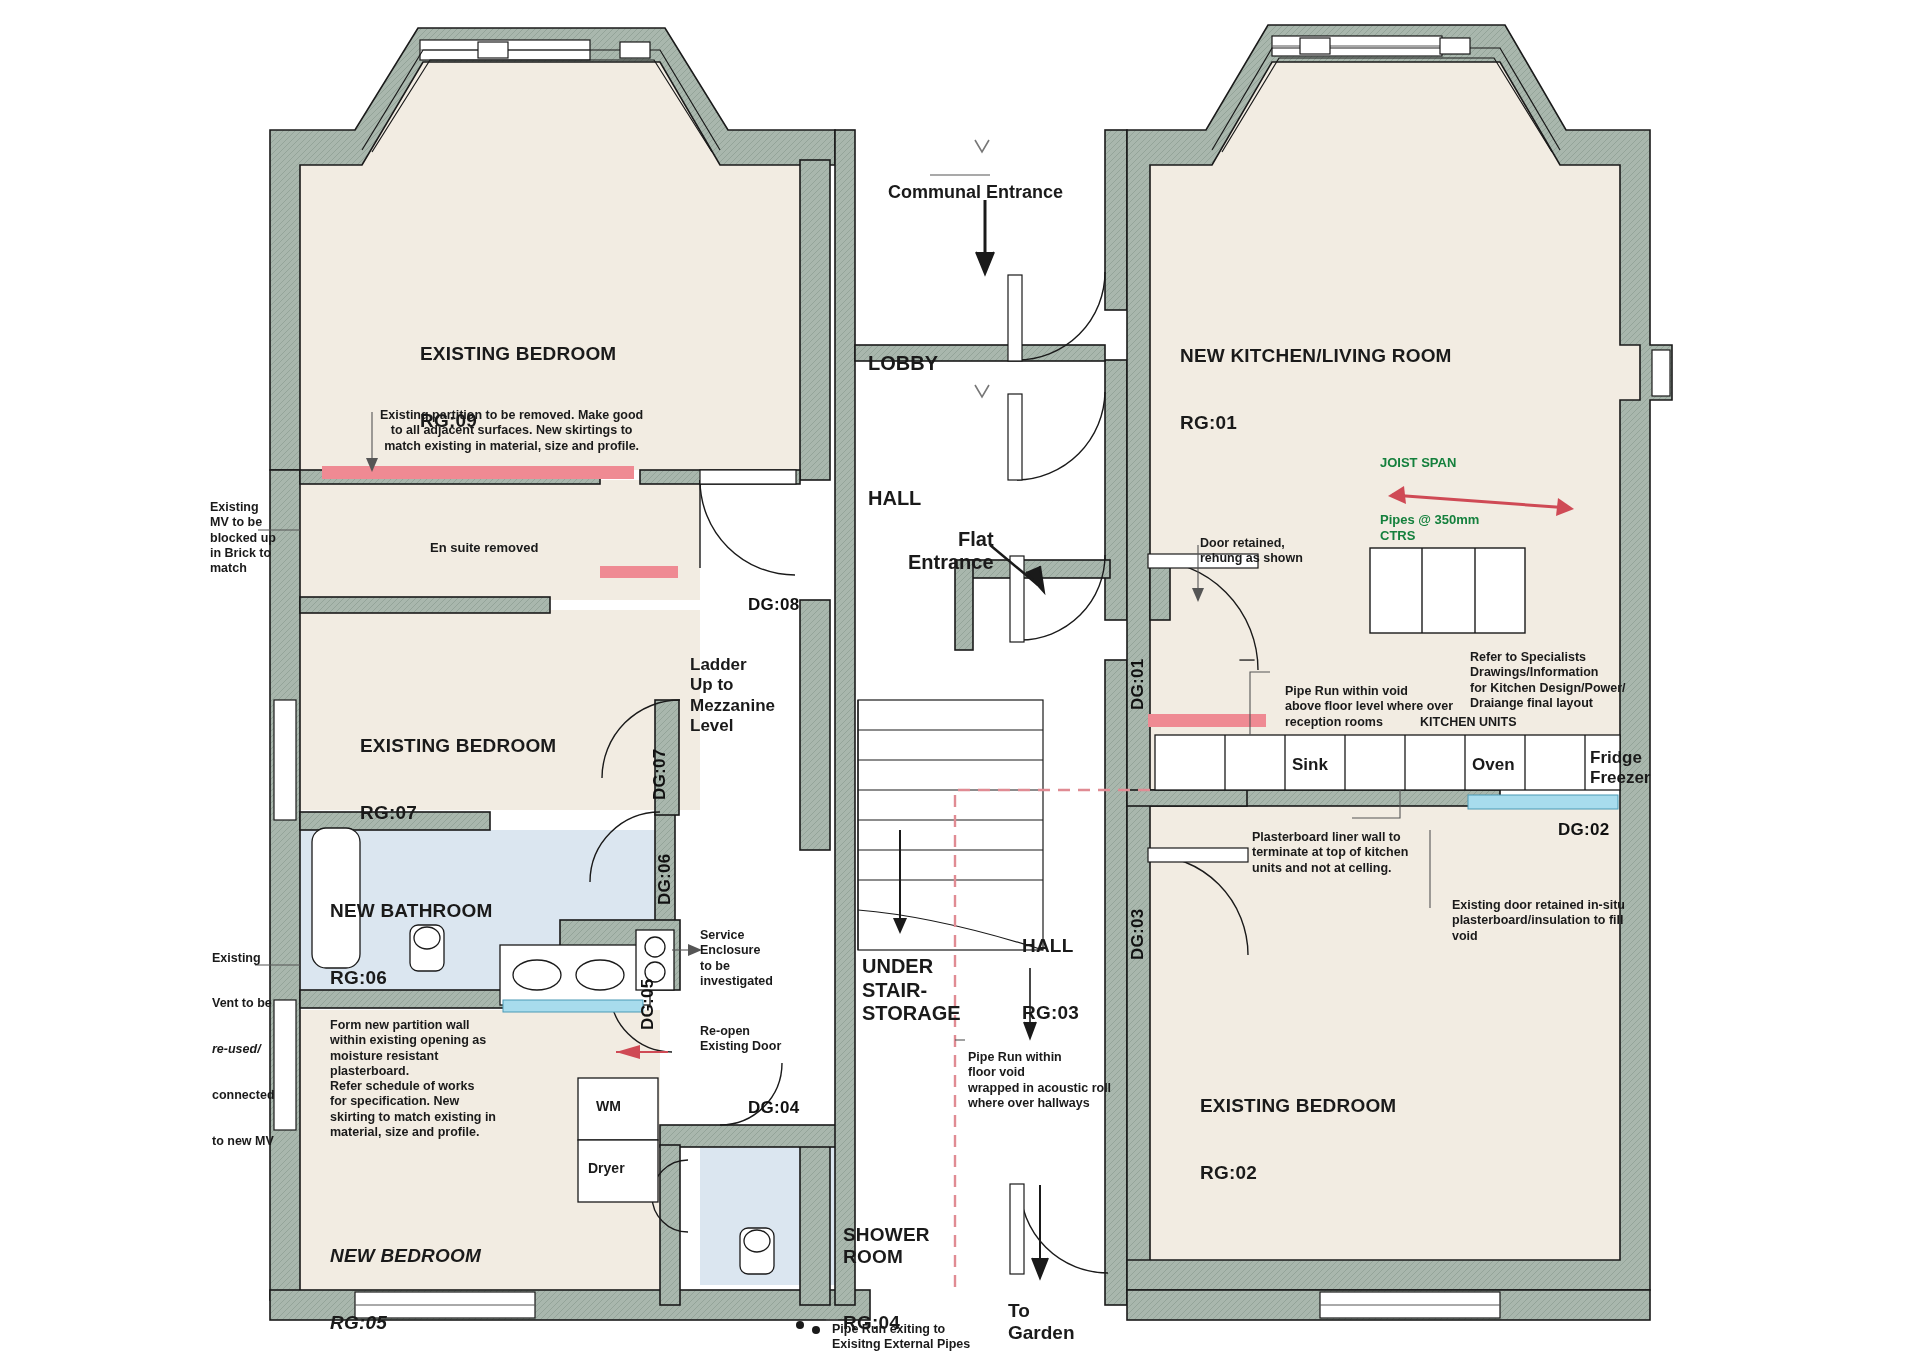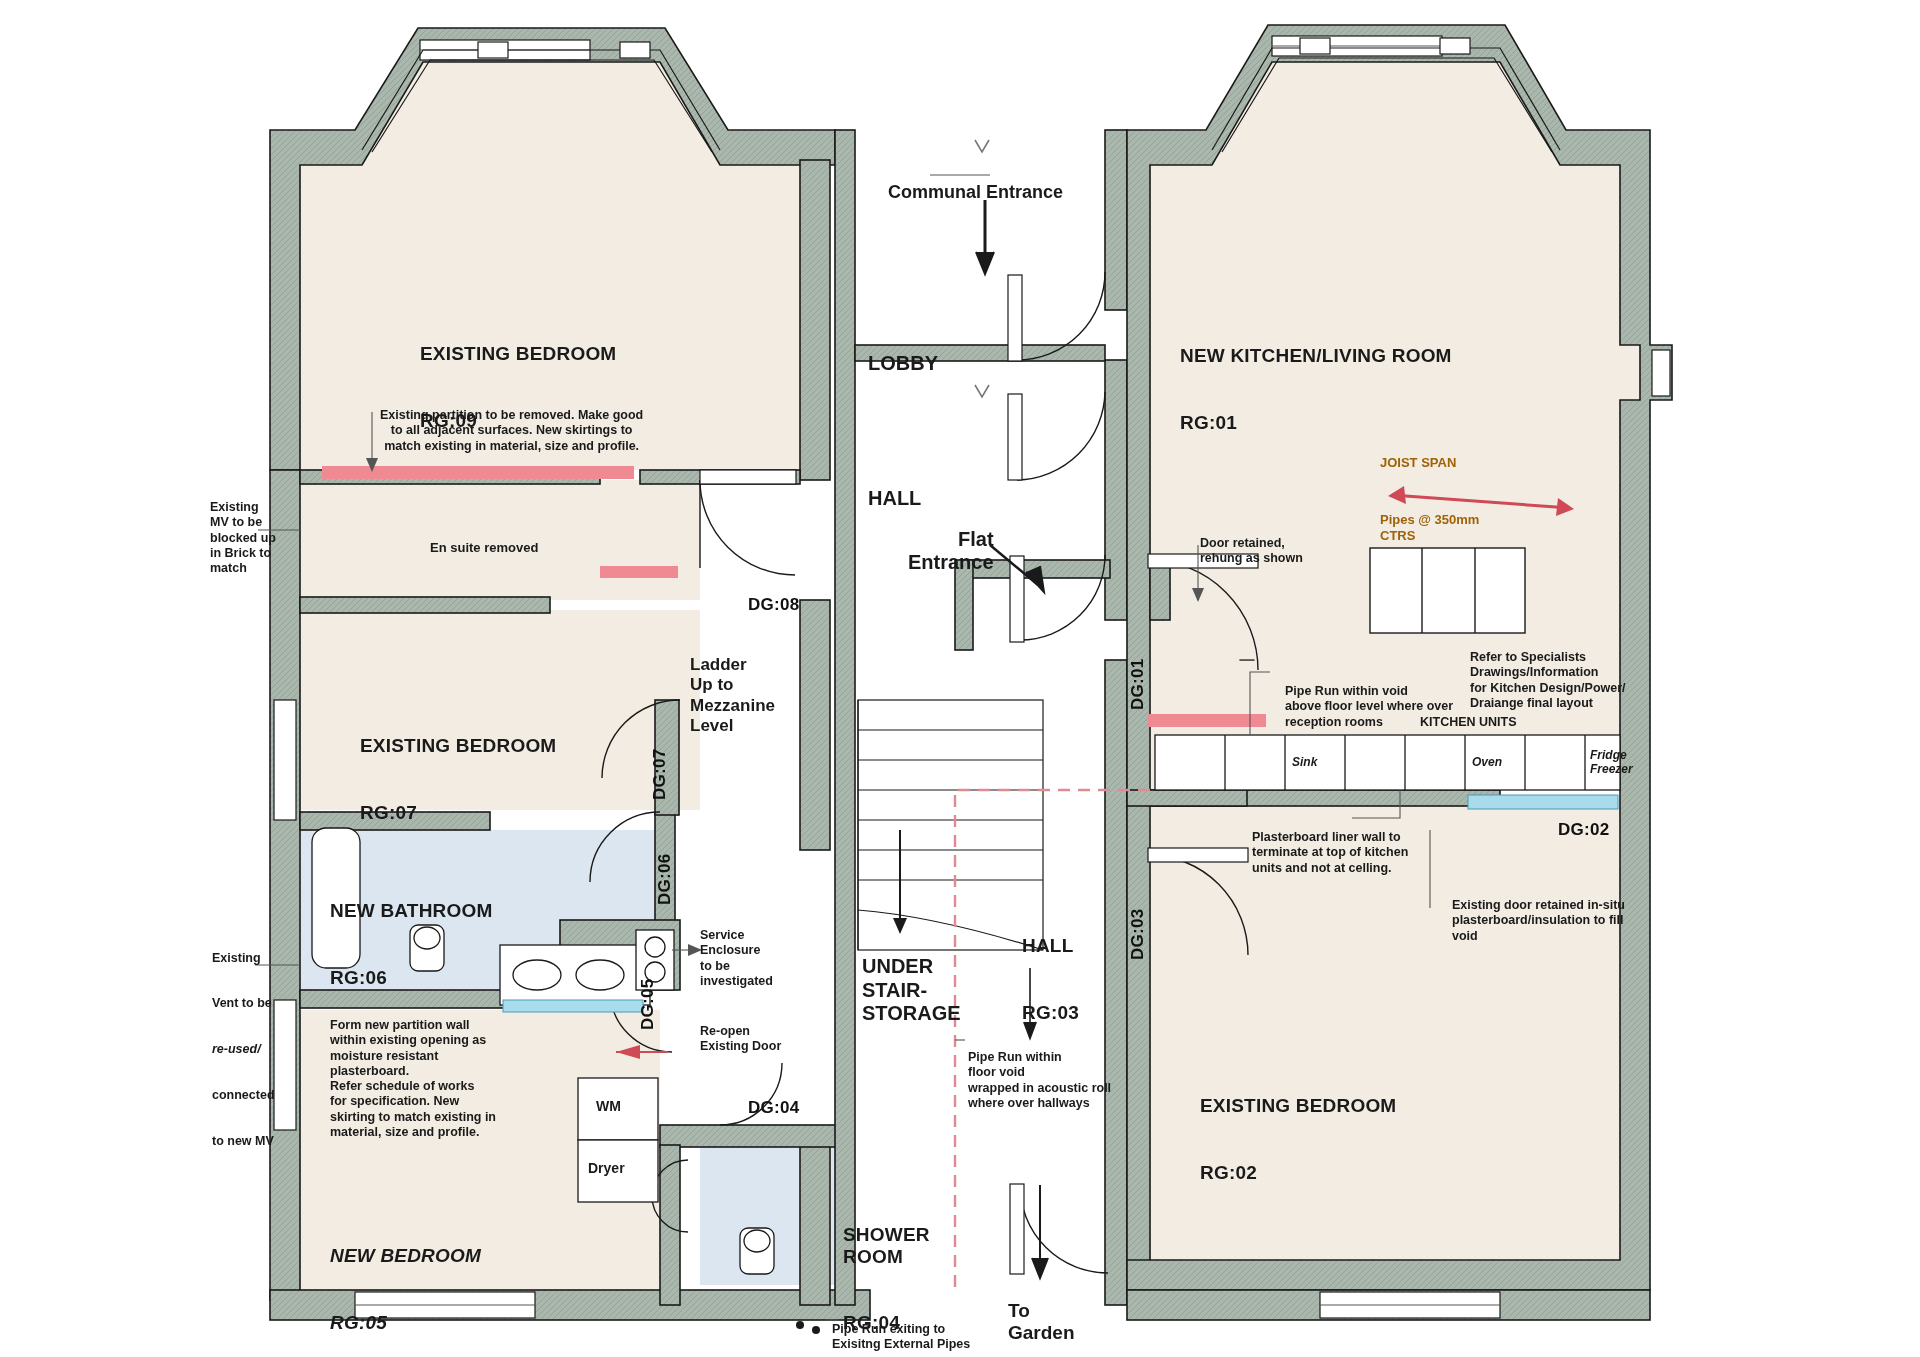--- a/index.html
+++ b/index.html
@@ -7,24 +7,24 @@
   body{width:1920px;height:1357px;position:relative;overflow:hidden;
        font-family:"Liberation Sans","DejaVu Sans",sans-serif;color:#111;}
   #plan{position:absolute;left:0;top:0;width:1920px;height:1357px;}
   .lbl{position:absolute;white-space:pre;line-height:1.18;color:#1a1a1a;}
   .room{font-size:19px;font-weight:700;letter-spacing:.2px;}
   .room .sub{font-weight:700;}
   .zone{font-size:20px;font-weight:700;}
   .note{font-size:12.5px;font-weight:700;line-height:1.22;}
   .dg{position:absolute;font-size:17px;font-weight:700;letter-spacing:.3px;}
   .dgv{transform:rotate(-90deg);transform-origin:left top;}
-  .red{color:#a16207;}
+  .red{color:#15803d;}
   .ital{font-style:italic;}
   .kitlbl{font-size:12.5px;font-weight:700;}
-  .kititem{font-size:12px;font-style:italic;font-weight:600;}
+  .kititem{font-size:17px;font-weight:600;}
   .appl{font-size:14px;font-weight:700;}
   .ctr{text-align:left;}
   .rt{}
 </style>
 </head>
 <body>
 
 <svg id="plan" viewBox="0 0 1920 1357">
   <defs>
     <pattern id="hatch" width="6" height="6" patternUnits="userSpaceOnUse">

